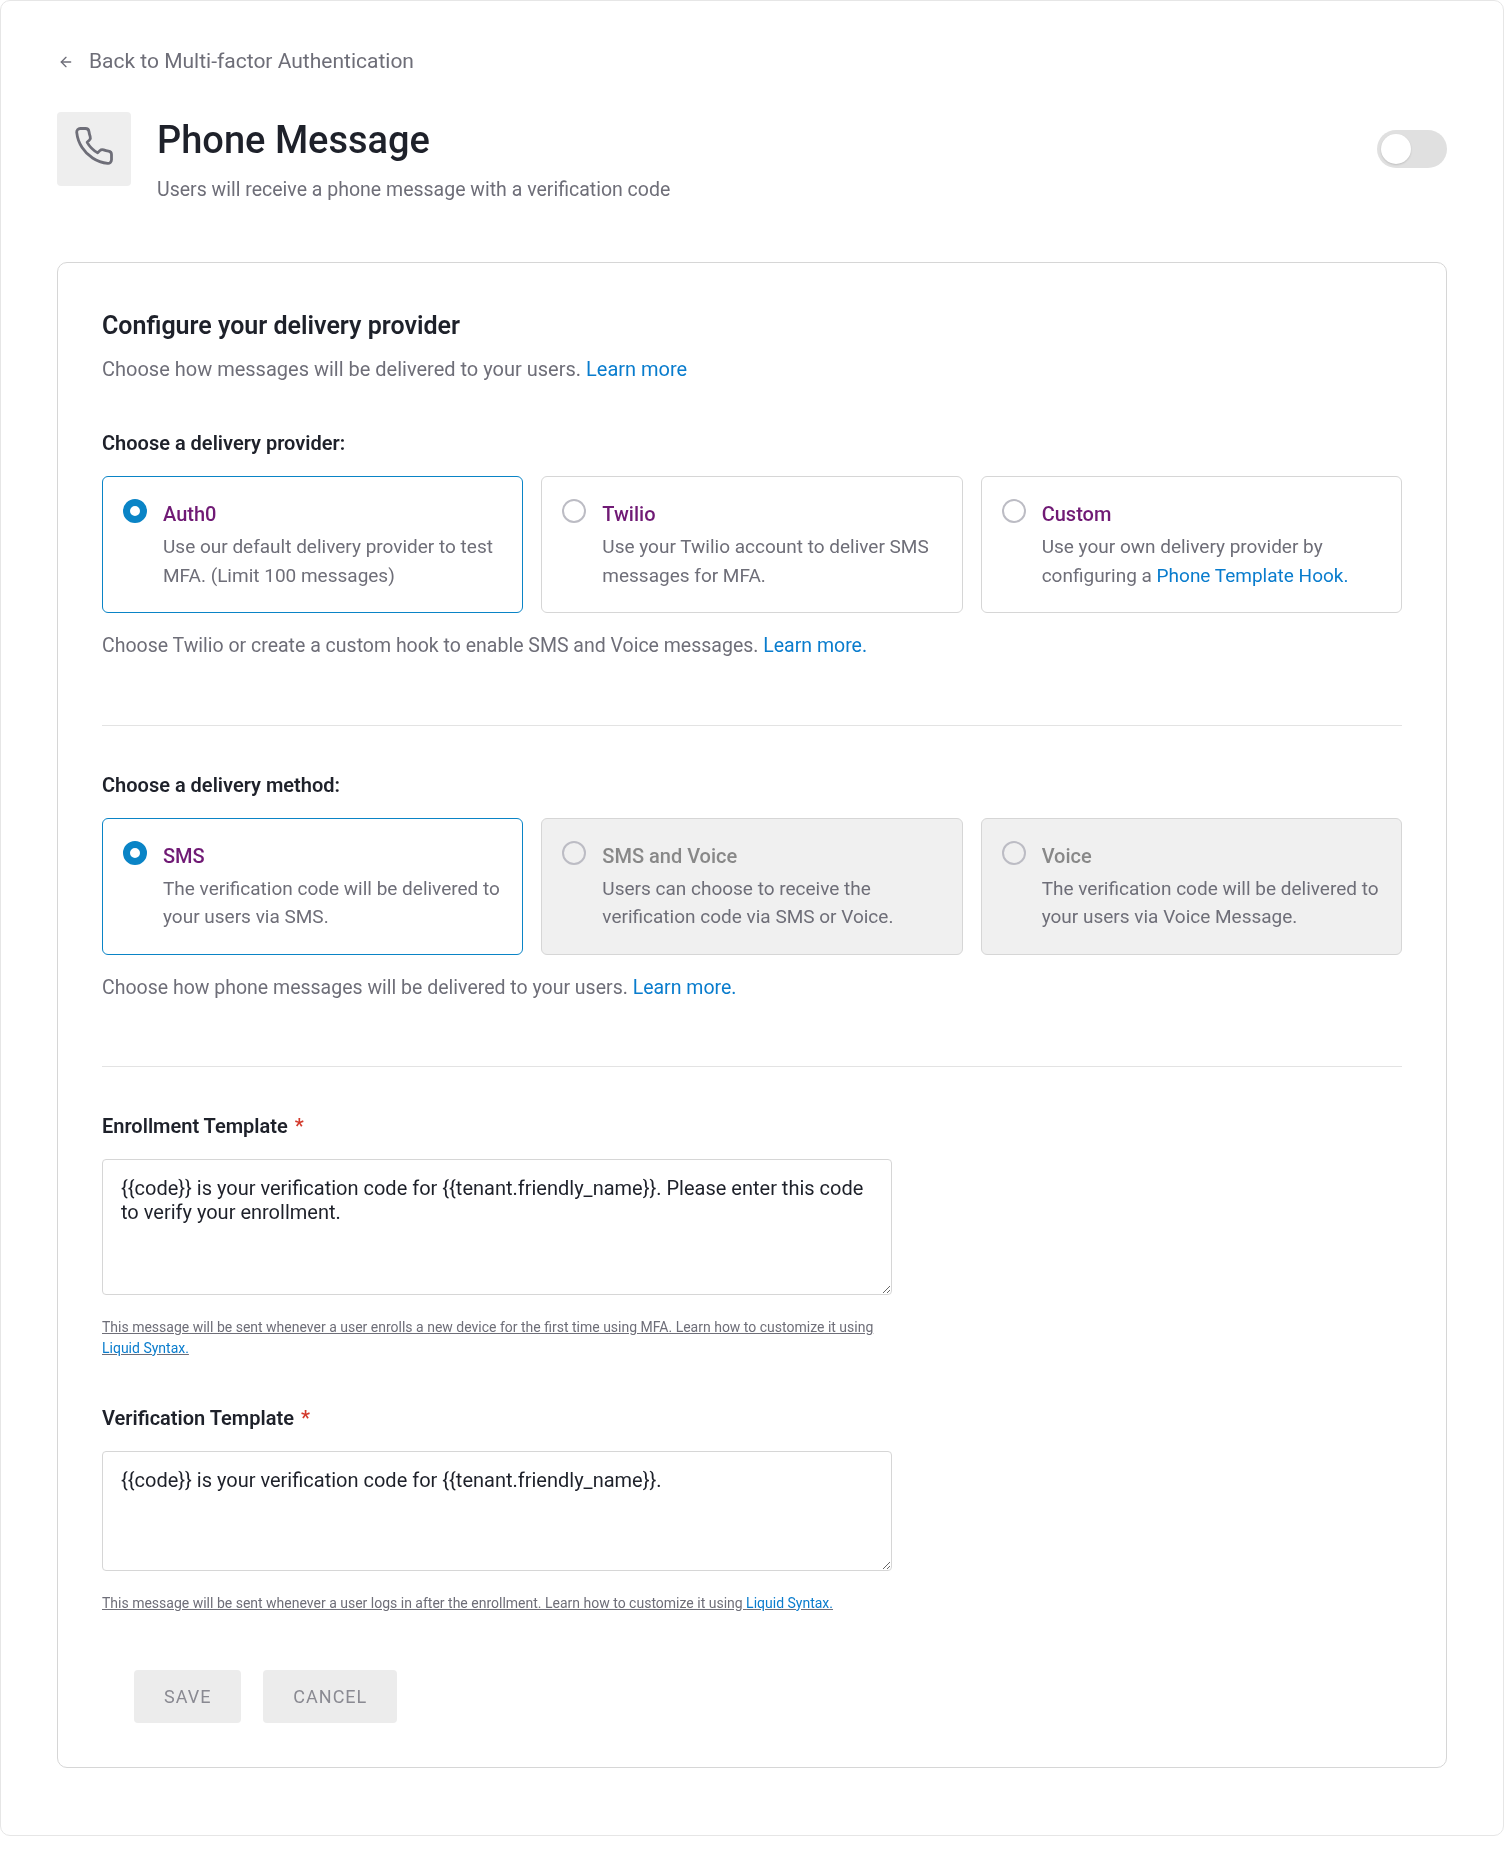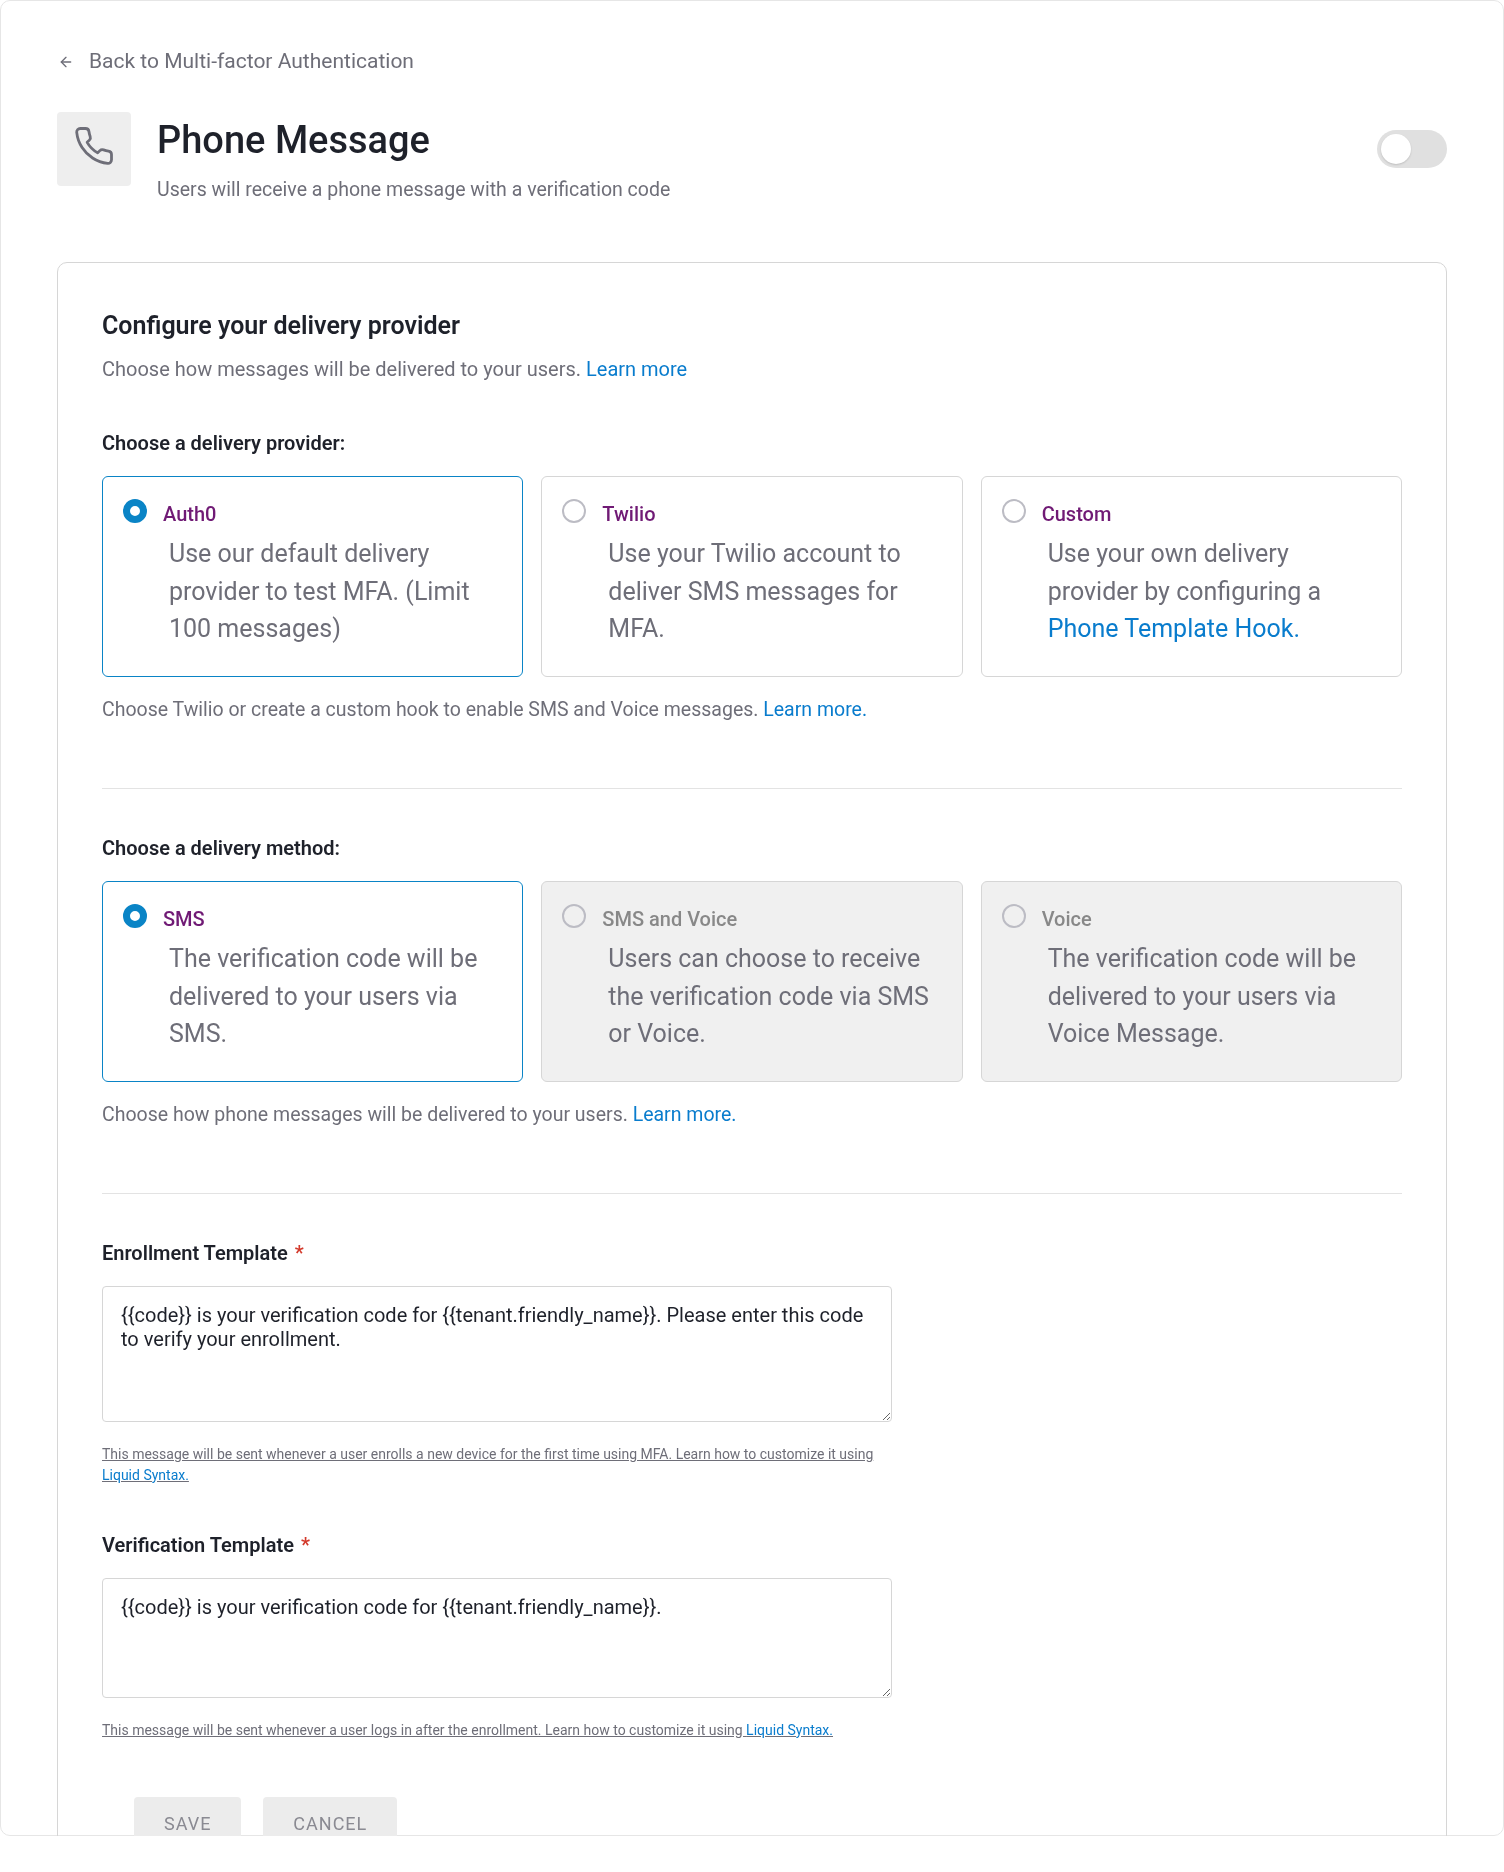--- a/index.html
+++ b/index.html
@@ -154,23 +154,23 @@
     background: #f0f0f0;
   }
   .option-title {
     font-size: 20px;
     font-weight: 500;
     margin: 0 0 4px;
     color: #701a75;
   }
   .option-card.disabled .option-title { color: #888; }
   .option-desc {
-    font-size: 25px;
-    color: #6e6e78;
-    margin: 6px;
+    font-size: 19px;
+    color: #6e6e78;
+    margin: 0;
   }
 
   .hint {
     font-size: 19.5px;
     color: #6e6e78;
     margin: 18px 0 0;
   }
   hr.divider {
     border: none;
     border-top: 1px solid #e3e3e3;

